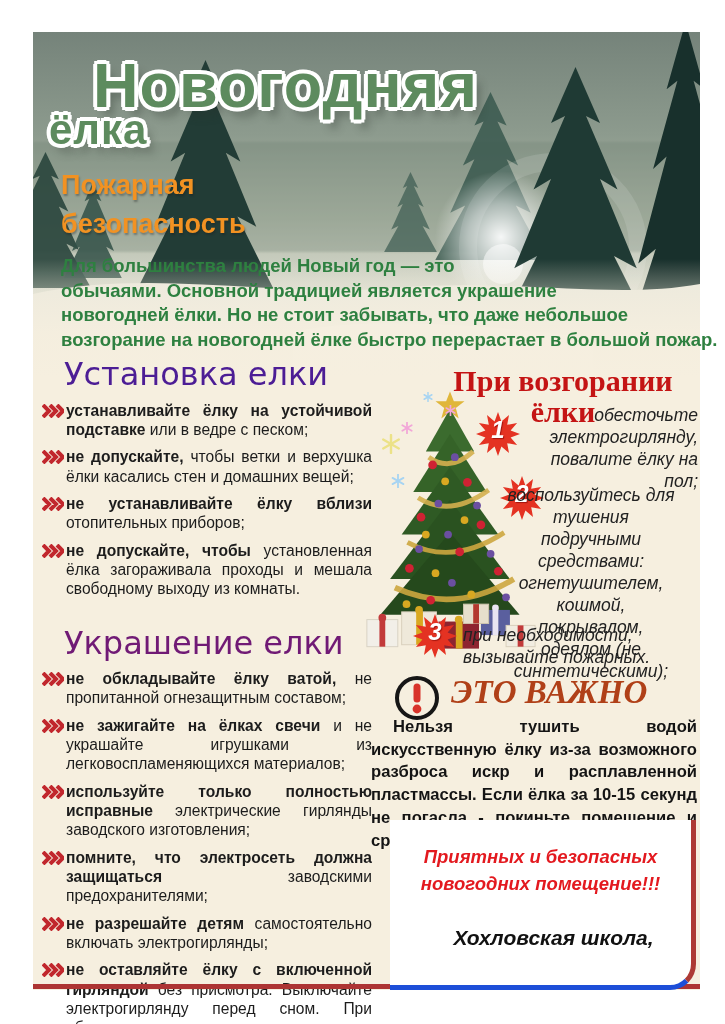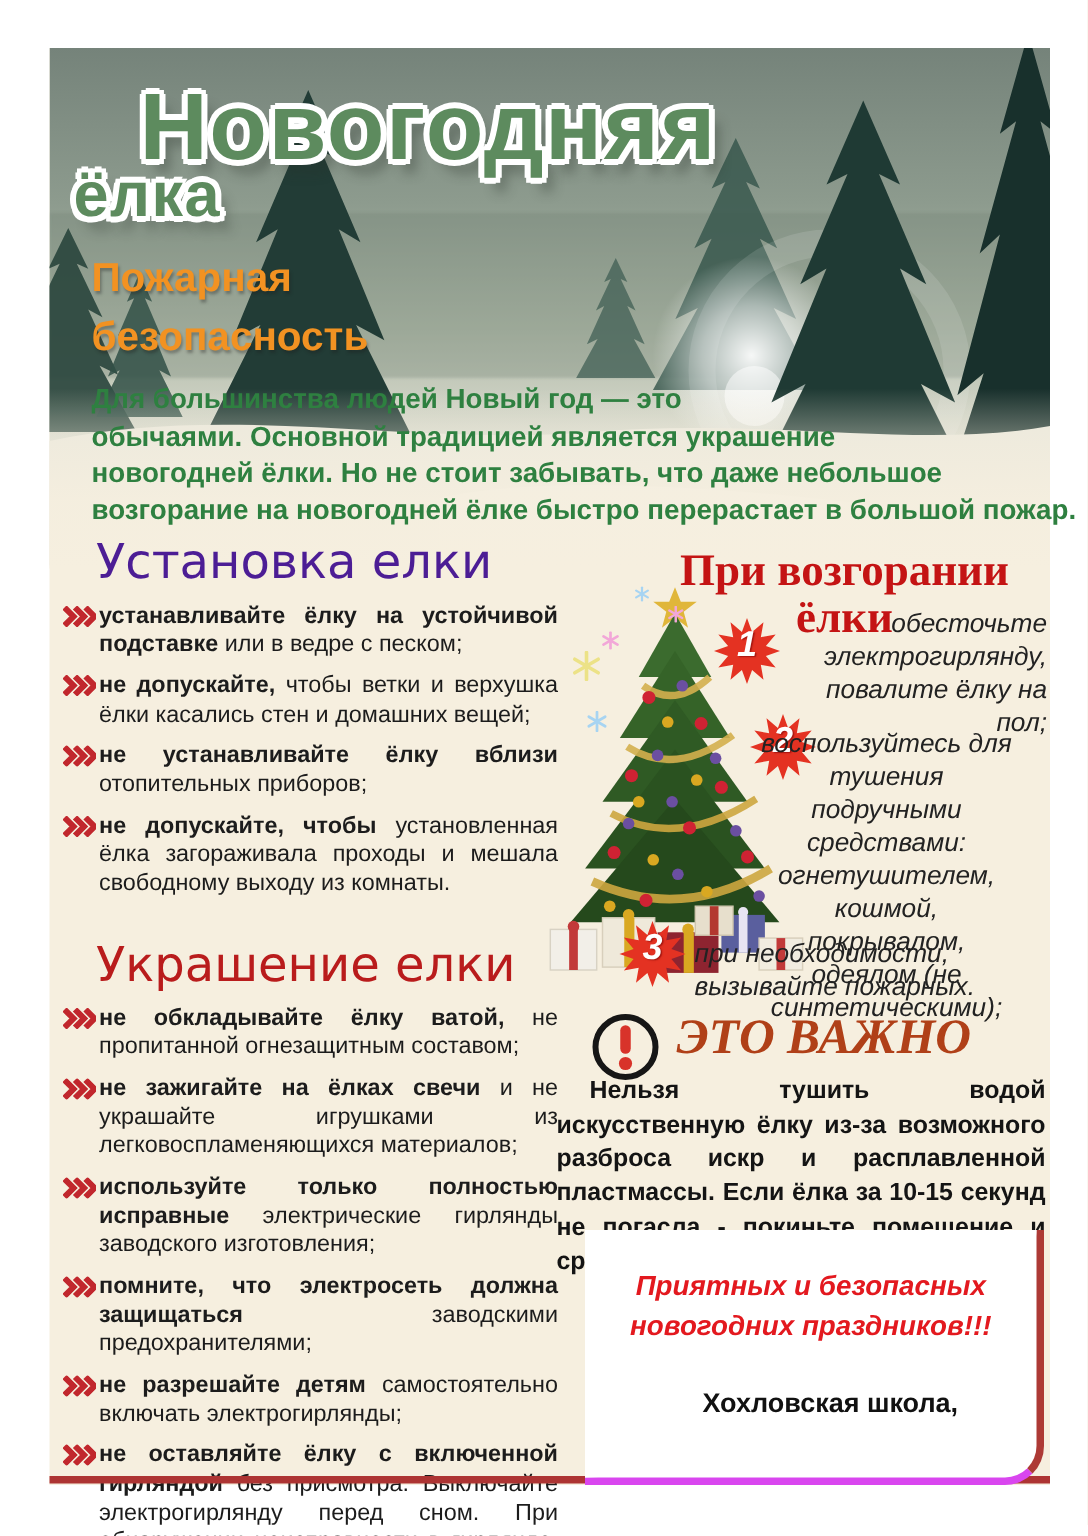--- a/index.html
+++ b/index.html
@@ -20,21 +20,21 @@
   .subtitle{position:absolute;left:28px;top:134px;font-size:27px;font-weight:bold;color:#f29222;
     line-height:1.45;text-shadow:1px 2px 2px rgba(30,30,30,.35);}
   .intro{position:absolute;left:28px;top:222px;font-size:18.5px;font-weight:bold;color:#2e8040;
     line-height:1.33;z-index:5;white-space:nowrap;}
 
   
   .col-left{position:absolute;left:9px;top:326px;width:338px;}
   .sec-title{font-family:"DejaVu Sans",sans-serif;font-weight:normal;font-size:32px;
     margin:0 0 9px 22px;line-height:1.05;}
   .sec-title.purple{color:#4c1d95;}
-  .sec-title.green{color:#b91c1c;margin-top:28px;}
+  .sec-title.green{color:#701a75;margin-top:28px;}
   .item{display:flex;align-items:flex-start;margin:0 0 8px 0;}
   .item .chev{flex:0 0 24px;padding-top:3px;}
   .item p{margin:0;font-size:15.6px;line-height:1.24;color:#1c1c1c;text-align:justify;width:306px;}
   .item p b{font-weight:bold;}
 
   
   .fire-title{position:absolute;left:402px;top:334px;width:256px;text-align:center;
     font-family:"Liberation Serif",serif;font-weight:bold;color:#c41414;font-size:30px;line-height:1.02;}
   .tree-wrap{position:absolute;left:330px;top:354px;width:174px;height:270px;}
   .spark{position:absolute;}
@@ -43,26 +43,26 @@
     font-weight:bold;font-style:italic;font-size:24px;text-shadow:1px 1px 1px rgba(120,0,0,.6);}
   .step-text{position:absolute;font-style:italic;font-size:17.5px;color:#222;line-height:1.26;font-weight:500;}
   .imp-icon{position:absolute;left:360px;top:642px;}
   .imp-title{position:absolute;left:418px;top:642px;font-family:"Liberation Serif",serif;
     font-weight:bold;font-style:italic;color:#b04018;font-size:33px;}
   .imp-body{position:absolute;left:338px;top:684px;width:326px;font-size:16.6px;font-weight:600;
     color:#141414;line-height:1.37;text-align:justify;text-indent:22px;}
 
   
   .foot-box{position:absolute;left:357px;top:788px;width:306px;height:170px;background:#ffffff;
-    border-right:5px solid #ad3a35;border-bottom:5px solid #d946ef;border-radius:0 0 26px 0;
+    border-right:5px solid #ad3a35;border-bottom:5px solid #1d4ed8;border-radius:0 0 26px 0;
     box-sizing:border-box;z-index:3;}
   .wish{margin:24px 14px 0 14px;text-align:center;color:#e3191f;font-weight:bold;font-style:italic;
     font-size:18.5px;line-height:1.45;}
-  .signature{margin:24px 14px 0 40px;text-align:center;color:#111;font-weight:bold;
-    font-size:18px;line-height:1.5;}
+  .signature{margin:24px 14px 0 40px;text-align:center;color:#111;font-weight:bold;font-style:italic;
+    font-size:21px;line-height:1.5;}
   .red-line{position:absolute;left:0;top:952px;width:667px;height:5px;background:#ad3433;z-index:2;}
 </style>
 </head>
 <body>
 
 <div class="poster">
 
   <div class="photo">
     <svg class="scene" width="667" height="345" viewBox="0 0 667 345" preserveAspectRatio="none">
       <defs>
@@ -312,21 +312,21 @@
       <rect x="20.5" y="9.5" width="7" height="19" rx="3.5" fill="#d8332a"></rect>
       <circle cx="24" cy="35" r="4.4" fill="#d8332a"></circle>
     </svg>
   </span>
   <div class="imp-title">ЭТО ВАЖНО</div>
   <div class="imp-body">Нельзя тушить водой искусственную ёлку из-за возможного разброса искр и расплавленной пластмассы. Если ёлка за 10-15 секунд не погасла - покиньте помещение и срочно вызывайте пожарных!</div>
 
   <div class="foot-box">
     <div class="wish">
       <div>Приятных и безопасных</div>
-      <div>новогодних праздников!!!</div>
+      <div>новогодних помещение!!!</div>
     </div>
     <div class="signature">
       <div>Хохловская школа,</div>
     </div>
   </div>
 
   <div class="red-line"></div>
 </div>
 
 </body></html>

